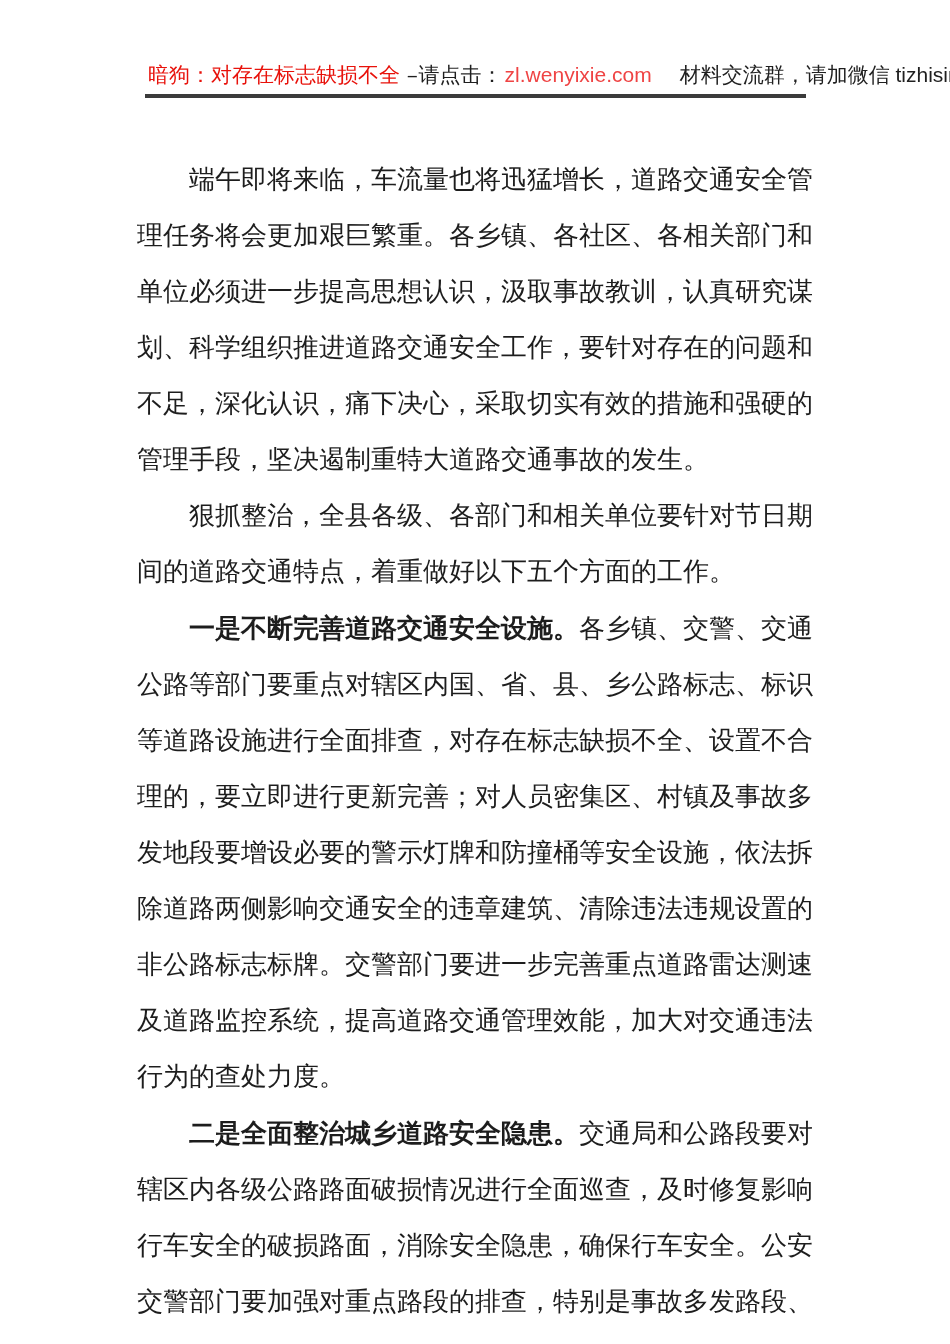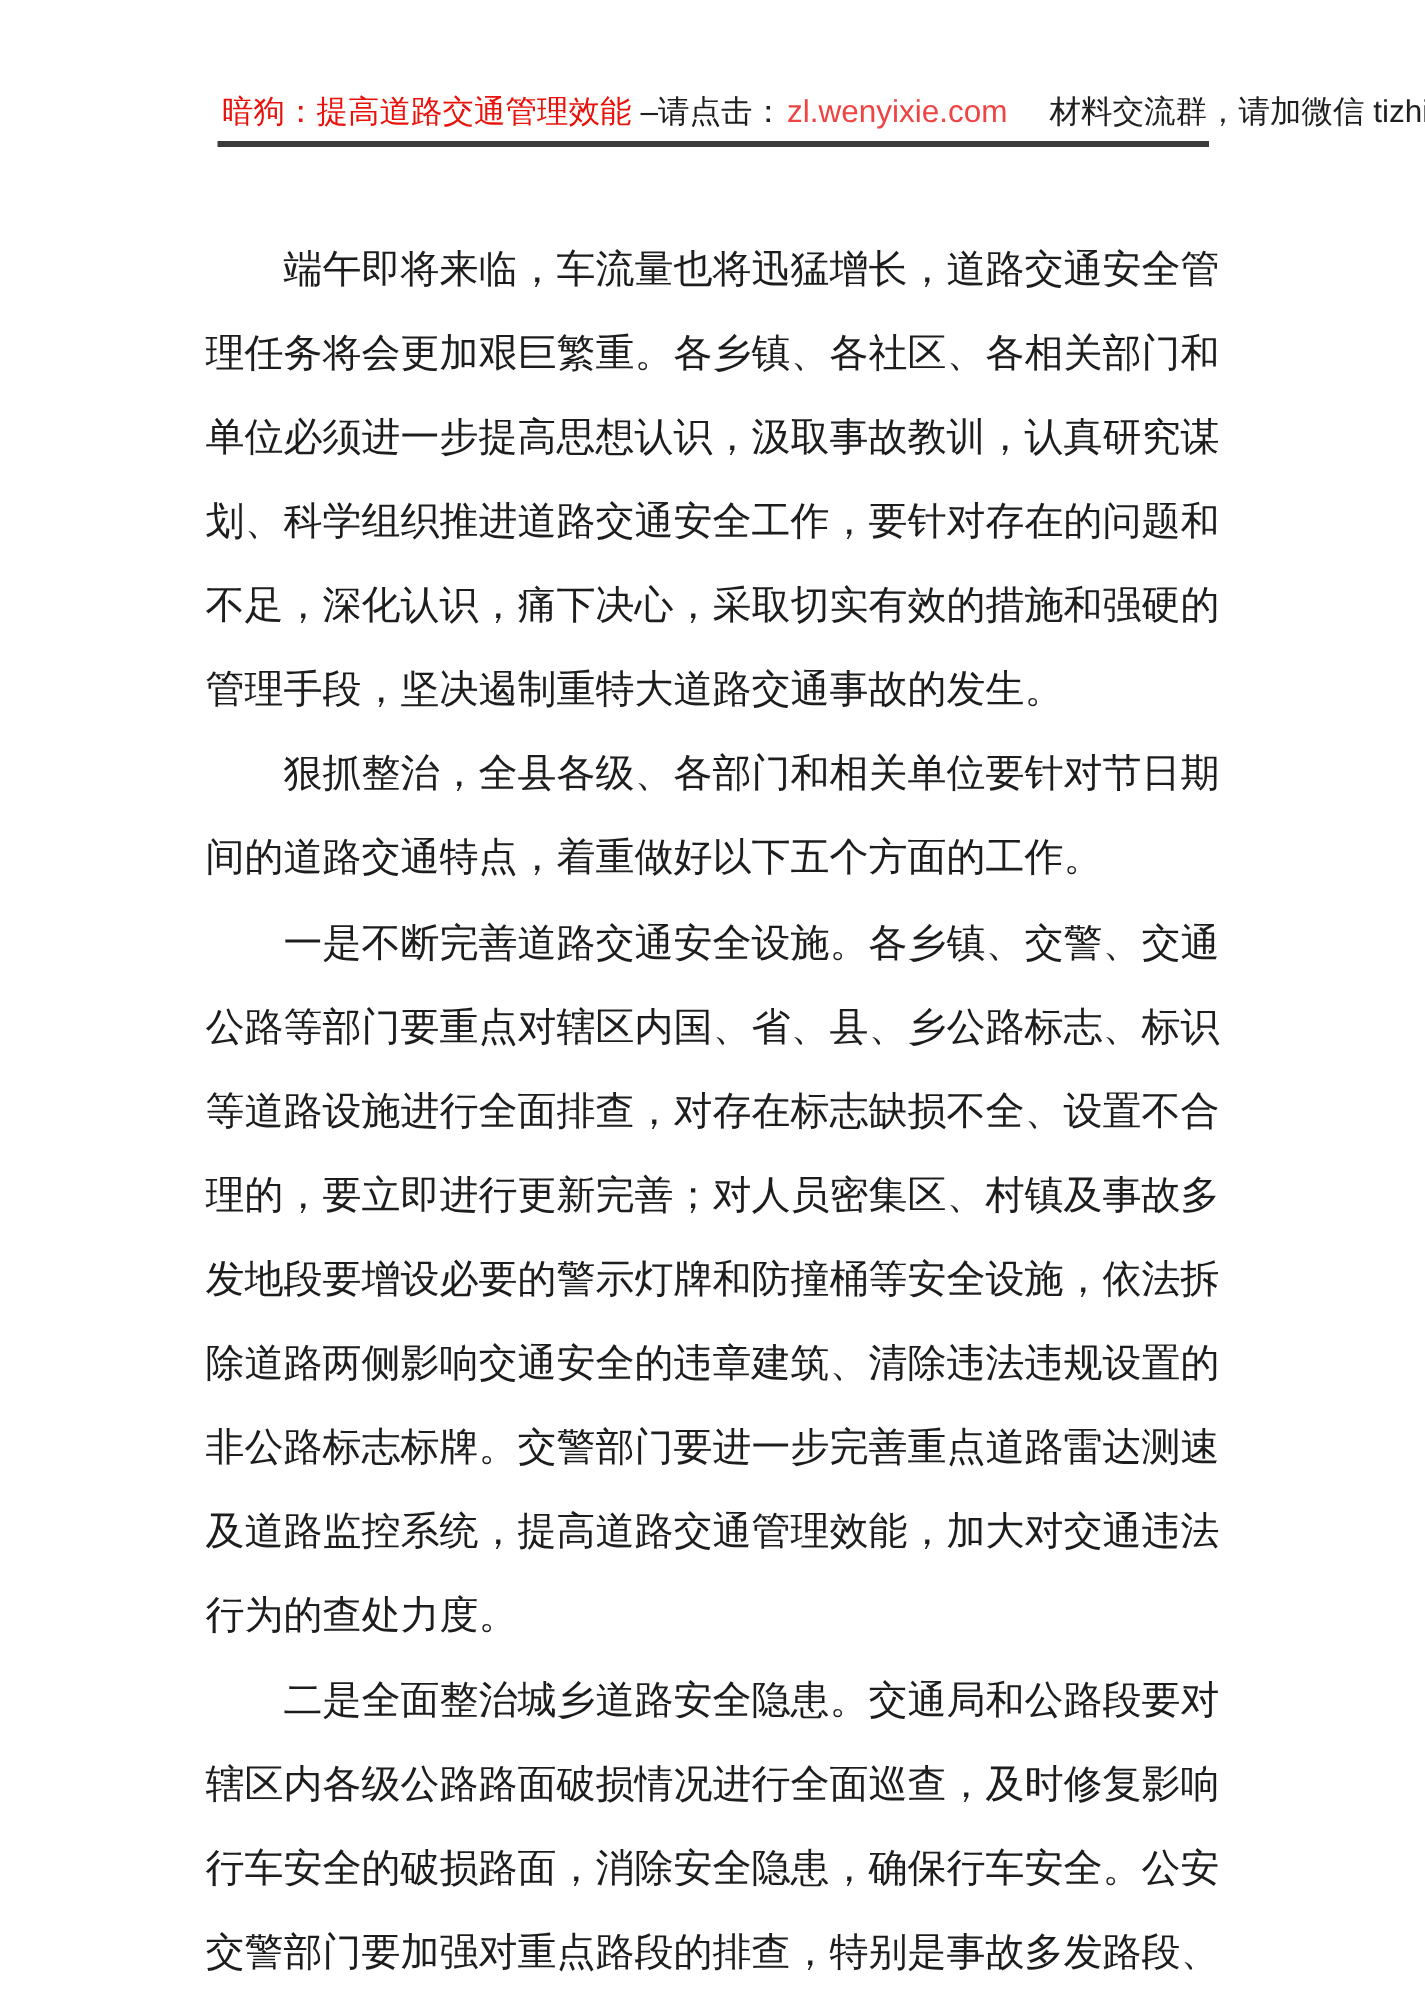--- a/index.html
+++ b/index.html
@@ -22,21 +22,21 @@
     left: 148px;
     top: 60px;
     width: 700px;
     white-space: nowrap;
     font-family: "Liberation Sans", "DejaVu Sans", sans-serif;
     font-size: 21px;
     line-height: 30px;
     color: #1f1f1f;
   }
   .wm-header .brand { font-weight: 400; }
-  .wm-header .click { margin-left: 6px; }
+  .wm-header .click { margin-left: 6px; font-family: Liberation Mono, monospace; }
   .wm-header .link { text-decoration: none; margin-left: 2px; cursor: pointer; }
   .wm-header .group { margin-left: 28px; }
   .wm-rule {
     position: absolute;
     left: 145px;
     top: 94px;
     width: 661px;
     height: 4px;
     background: #3b3b3b;
   }
@@ -57,31 +57,31 @@
   .content p, .content .heading {
     margin: 0;
     padding: 0;
     text-indent: 2em;
   }
   .heading {
     font-weight: 700;
     font-family: "Liberation Sans", "DejaVu Sans", sans-serif;
   }
   .lead {
-    font-weight: 400;
+    font-weight: 700;
     font-family: "Liberation Sans", "DejaVu Sans", sans-serif;
   }
 </style>
 </head>
 <body>
 
 <div class="page">
 
   <div class="wm-header">
-    <span class="brand" style="color: rgb(232, 18, 11);">暗狗：提高道路交通管理效能</span><span class="click">–请点击：</span><a class="link" style="color: #ef4444;">zl.wenyixie.com</a><span class="group">材料交流群，请加微信 tizhisiri</span>
+    <span class="brand" style="color: rgb(232, 18, 11);">暗狗：对存在标志缺损不全</span><span class="click">–请点击：</span><a class="link" style="color: #ef4444;">zl.wenyixie.com</a><span class="group">材料交流群，请加微信 tizhisiri</span>
   </div>
 
   <div class="wm-rule" style="background-color: rgb(59, 59, 59);"></div>
 
   <div class="content" style="color: rgb(29, 29, 29);">
 
     <p><span>端午即将来临，车流量也将迅猛增长，道路交通安全管理任务将会更加艰巨繁重。各乡镇、各社区、各相关部门和单位必须进一步提高思想认识，汲取事故教训，认真研究谋划、科学组织推进道路交通安全工作，要针对存在的问题和不足，深化认识，痛下决心，采取切实有效的措施和强硬的管理手段，坚决遏制重特大道路交通事故的发生。</span></p>
 
 
     <p><span>狠抓整治，全县各级、各部门和相关单位要针对节日期间的道路交通特点，着重做好以下五个方面的工作。</span></p>

